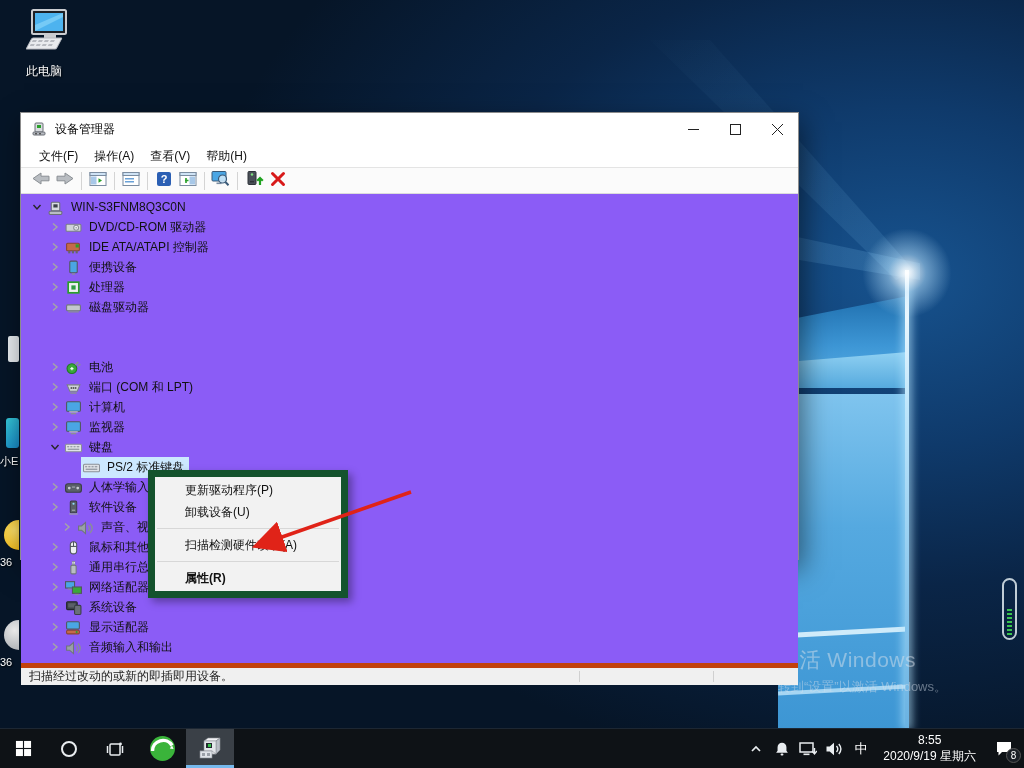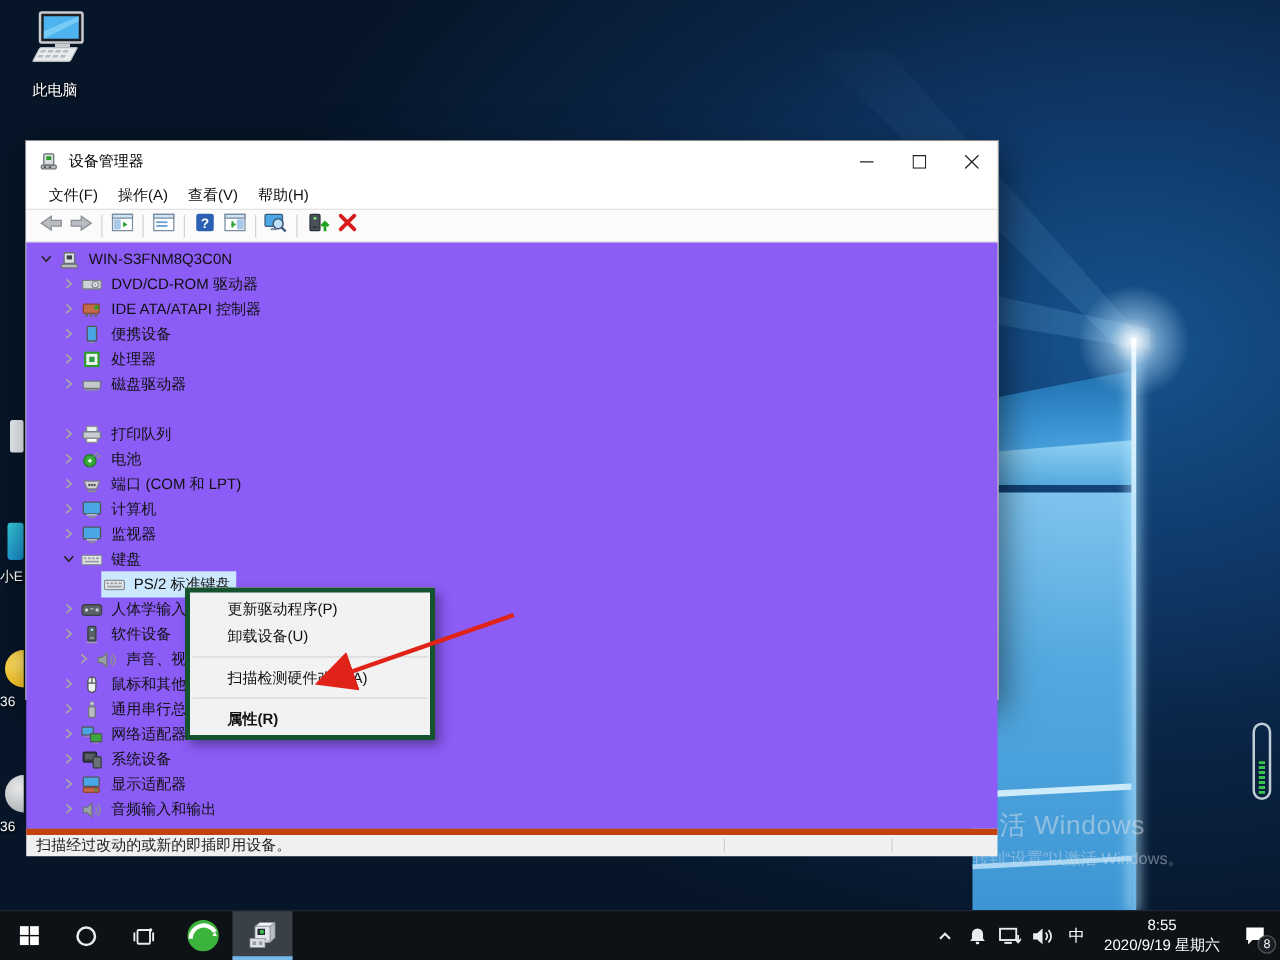--- a/index.html
+++ b/index.html
@@ -71,21 +71,21 @@
   .trow .ticon { width:17px; height:15px; flex:none; margin-right:4px; }
   .trow .tlabel { padding:1px 3px; white-space:nowrap; }
   .trow.selected .sel-wrap { background:#cce8ff; }
   .sel-wrap { display:flex; align-items:center; padding:1px 2px; }
 
   .statusbar { position:relative; height:22px; background:#f0f0f0; border-top:5px solid #c2410c; font-size:12px; color:#222; display:flex; align-items:center; padding-left:8px; }
   .sb-div { position:absolute; top:3px; bottom:3px; width:1px; background:#d0d0d0; }
 
   
   .ctx { position:absolute; left:148px; top:470px; width:200px; z-index:20;
-    background:#f2f2f2; border:4px solid #14532d; box-shadow:4px 4px 8px rgba(0,0,0,.35); padding:2px 0; }
+    background:#f2f2f2; border:7px solid #14532d; box-shadow:4px 4px 8px rgba(0,0,0,.35); padding:2px 0; }
   .ctx-item { height:22px; line-height:22px; padding-left:30px; font-size:12px; color:#111; cursor:pointer; }
   .ctx-item.bold { font-weight:bold; }
   .ctx-sep { height:1px; background:#d7d7d7; margin:5px 2px; }
 
   .arrow-overlay { position:absolute; left:0; top:0; width:1024px; height:768px; z-index:30; pointer-events:none; }
 
   
   .taskbar { position:absolute; left:0; bottom:0; width:1024px; height:40px; background:#0e1216; z-index:40;
     display:flex; align-items:stretch; border-top:1px solid #1d2733; }
   .tb-item { width:46px; display:flex; align-items:center; justify-content:center; cursor:pointer; }
@@ -360,35 +360,20 @@
           </svg>
         </span>
         <span class="sel-wrap">
           <span class="ticon"><svg width="17" height="15" viewBox="0 0 16 14">
               <rect x="1.5" y="4.5" width="13" height="5.5" rx="1" fill="#c3c8cd" stroke="#6f747b"></rect>
               <rect x="3" y="10.5" width="10" height="1.2" fill="#8a8f96"></rect>
             </svg></span>
           <span class="tlabel">磁盘驱动器</span>
         </span>
       </div>
-      <div class="trow" style="top: 143px; padding-left: 26px;">
-        <span class="chev">
-          <svg width="10" height="10" viewBox="0 0 10 10">
-            <path d="M3 1.5 L7 5 L3 8.5" fill="none" stroke="#a6a6a6" stroke-width="1.4"></path>
-          </svg>
-        </span>
-        <span class="sel-wrap">
-          <span class="ticon"><svg width="17" height="15" viewBox="0 0 16 14">
-              <rect x="4" y="1" width="8" height="4" fill="#eceff2" stroke="#8a8f96"></rect>
-              <rect x="1.5" y="5" width="13" height="5" rx="1" fill="#c9cdd3" stroke="#7a7f86"></rect>
-              <rect x="4" y="10" width="8" height="3" fill="#fff" stroke="#8a8f96"></rect>
-            </svg></span>
-          <span class="tlabel">打印队列</span>
-        </span>
-      </div>
       <div class="trow" style="top: 163px; padding-left: 26px;">
         <span class="chev">
           <svg width="10" height="10" viewBox="0 0 10 10">
             <path d="M3 1.5 L7 5 L3 8.5" fill="none" stroke="#a6a6a6" stroke-width="1.4"></path>
           </svg>
         </span>
         <span class="sel-wrap">
           <span class="ticon"><svg width="17" height="15" viewBox="0 0 16 14">
               <circle cx="6.5" cy="8" r="4.6" fill="#3aa83a" stroke="#1f7a1f"></circle>
               <path d="M9.5 4.5 l3 -2.5 M12 5.5 l2.5 -1.5" stroke="#8a8f96" stroke-width="1.4"></path>

